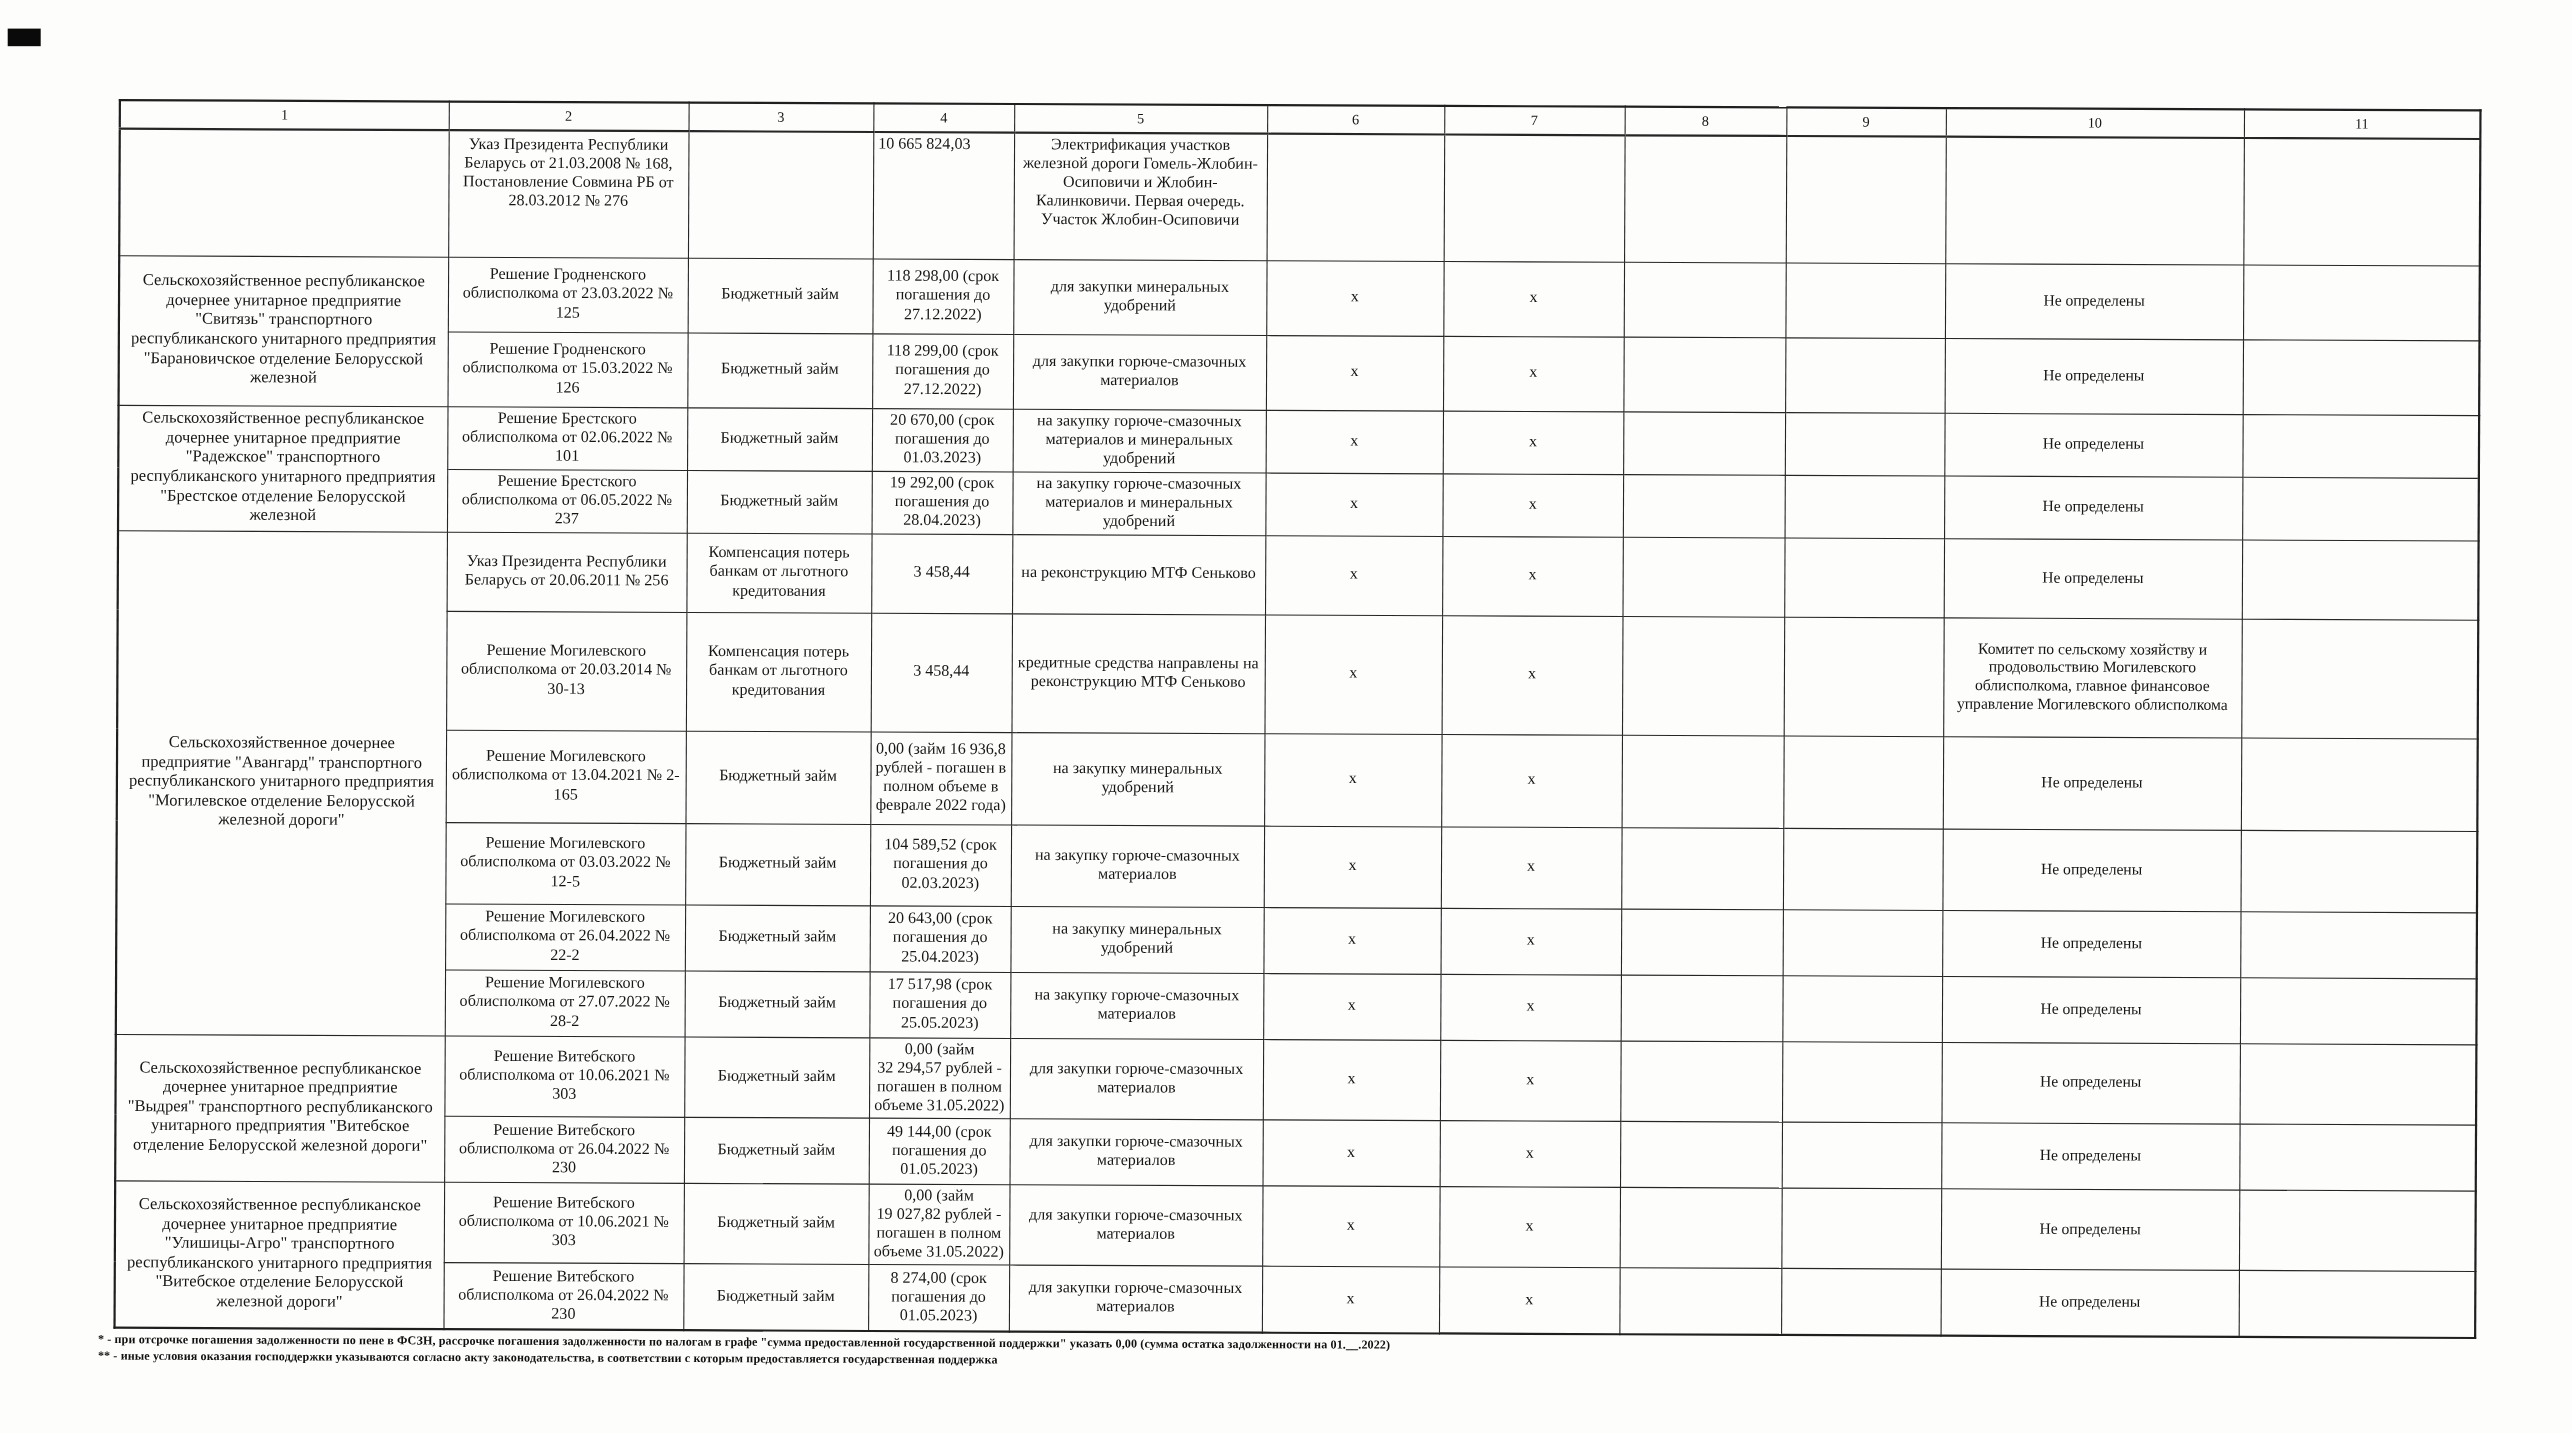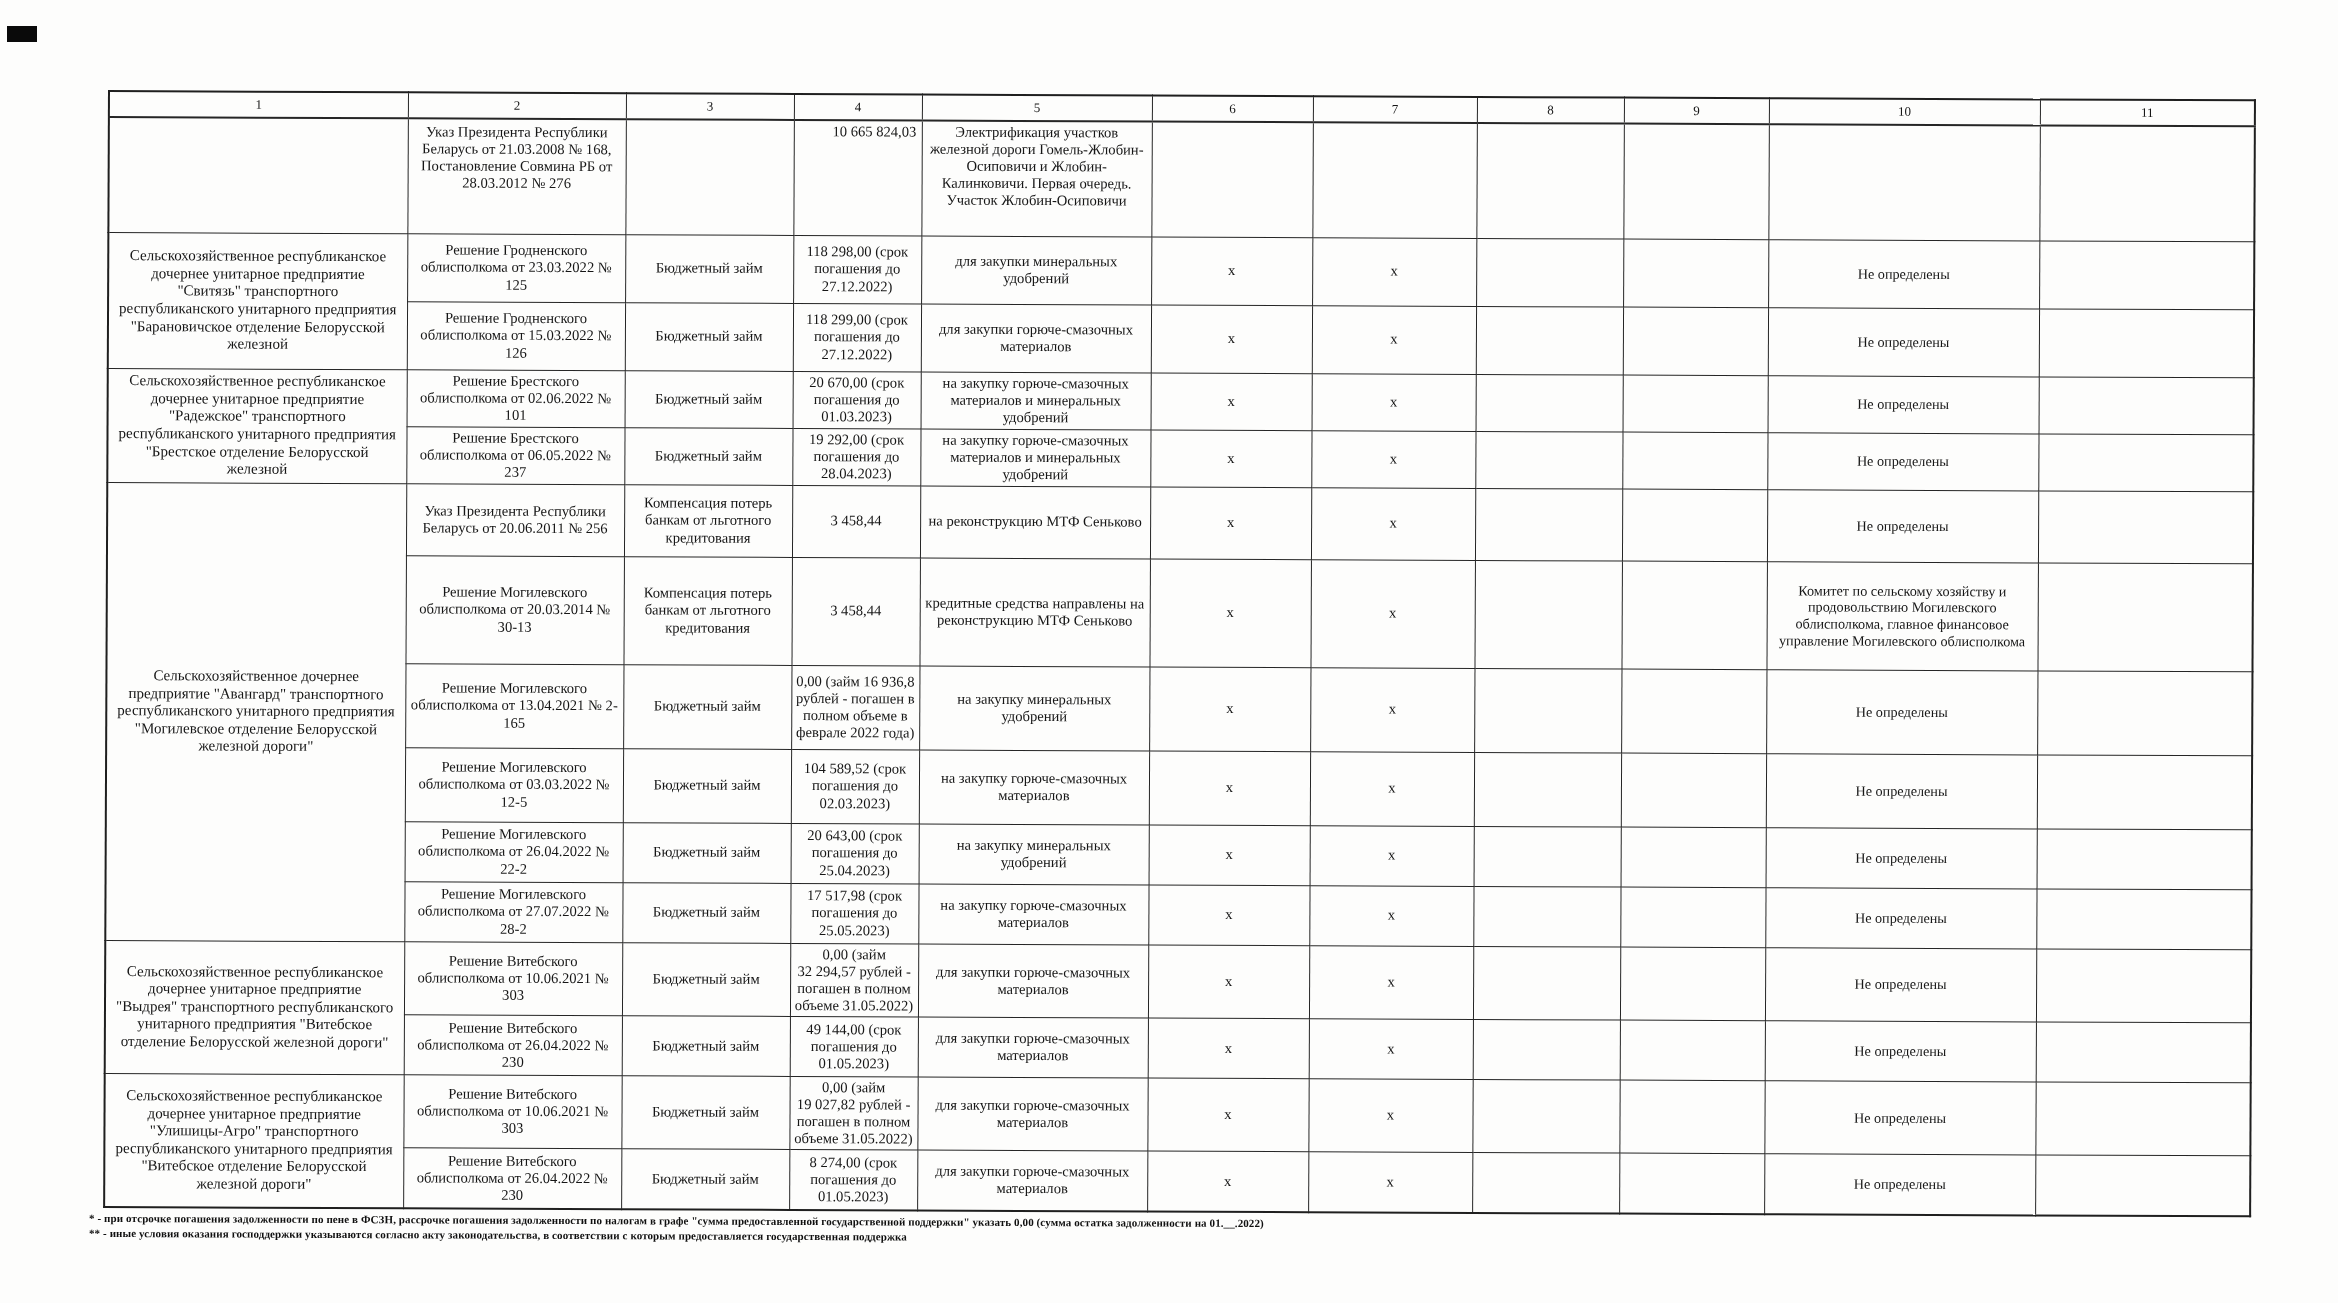--- a/index.html
+++ b/index.html
@@ -9,21 +9,21 @@
   .scan{position:absolute;left:108px;top:90px;width:2146px;transform:rotate(0.25deg);transform-origin:0 0;}
   table{border-collapse:collapse;table-layout:fixed;width:2146px;}
   td{border:1px solid #262626;text-align:center;vertical-align:middle;
      font-size:14.6px;line-height:1.17;padding:2px 4px;overflow:hidden;
      word-wrap:break-word;}
   table{border:2px solid #1f1f1f;}
   thead td{height:24px;font-size:13px;border-bottom-width:2px;padding:0 2px;}
   td.c1{font-size:15px;padding:2px 10px;}
   td.c-c10{font-size:14.2px;padding:2px 8px;}
   tr.top td{vertical-align:top;}
-  tr.top td.c-amount{text-align:right;padding-right:5px;}
+  tr.top td.c-amount{text-align:left;padding-right:5px;}
   tr.top td.c-basis{padding-top:4px;}
   .footnotes{margin-top:3px;margin-left:-14px;font-size:11px;font-weight:bold;
              line-height:1.45;letter-spacing:0.1px;color:#101010;}
 </style>
 </head>
 <body>
 
 <div class="sheet">
   <div class="corner-mark"></div>
   <div class="scan">

